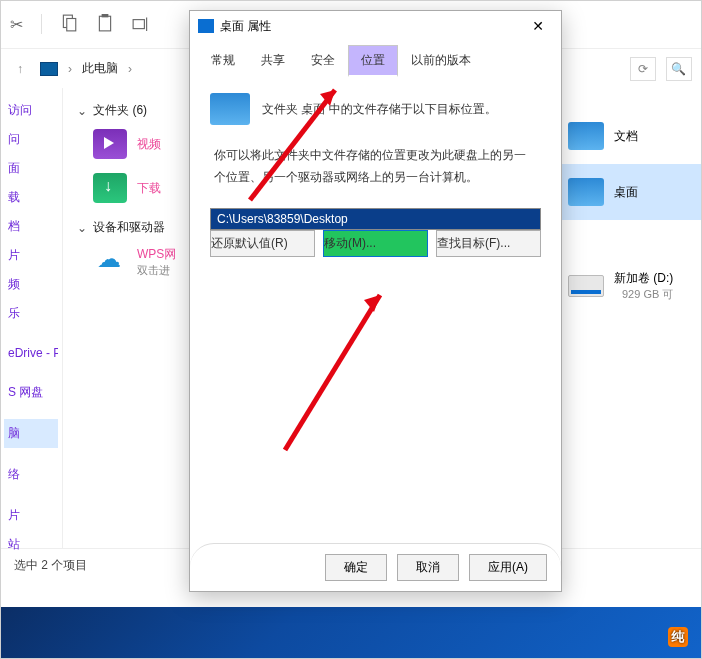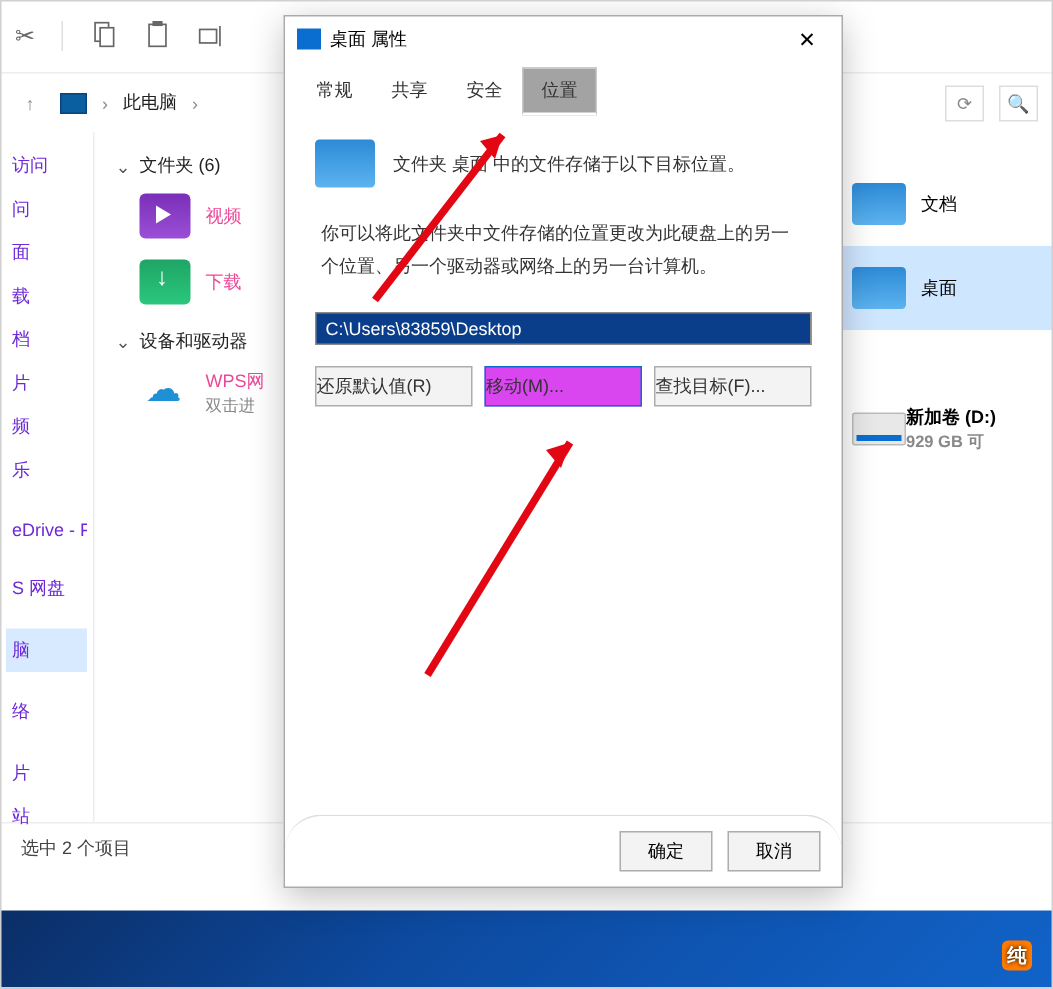--- a/index.html
+++ b/index.html
@@ -38,53 +38,53 @@
 .ico-cloud::after { content:"☁"; color:#1e90d6; font-size:24px; position:absolute; left:4px; top:-2px; }
 .folderrow .flbl { color: #ec4899; }
 .folderrow .fsub { color: #888; font-size: 11px; }
 
 .rightcol { position: absolute; right: 0; top: 20px; width: 140px; margin-left: 40px; }
 .rc-item { display: flex; align-items: center; gap: 10px; padding: 14px 6px; }
 .rc-item.sel { background: #cfe6ff; }
 .rc-ico { width: 36px; height: 28px; border-radius: 3px; }
 .ico-docs { background: linear-gradient(#2d8ad6,#5cb3ef); }
 .ico-desktop { background: linear-gradient(#2d8ad6,#5cb3ef); }
-.rc-drive { display: flex; align-items: center; padding: 10px 6px; font-weight: bold; }
+.rc-drive { display: flex; align-items: center; gap: 10px; padding: 10px 6px; }
 .drive-ico { width: 36px; height: 22px; background: #e8e8e8; border: 1px solid #bbb; border-radius: 2px; position: relative; }
 .drive-ico::after { content:""; position:absolute; bottom:2px; left:2px; right:2px; height:4px; background:#0a6ed1; }
-.rc-sub { color:#888; font-size:11px; }
+.rc-sub { color:#888; font-size:11px;text-align:right; }
 
 .statusbar { padding: 8px 14px; color: #444; border-top: 1px solid #eee; }
 
 
 .taskbar { position: absolute; bottom: 0; left: 0; right: 0; height: 52px; background: linear-gradient(135deg,#0b2e66,#0d4aa0 40%,#1163c9); }
 
 
 .watermark { position: absolute; right: 14px; bottom: 12px; color: #fff; font-size: 13px; display: flex; align-items: center; gap: 6px; text-shadow: 0 0 3px #000; }
 .watermark .logo { width: 20px; height: 20px; background:#ff7a00; border-radius: 4px; display:flex;align-items:center;justify-content:center;color:#fff;font-weight:bold; }
 .watermark .dom { font-size: 10px; color: #ddd; }
 
 
 .dialog { position: absolute; left: 189px; top: 10px; width: 373px; height: 582px; background: #fff; border: 1px solid #aaa; box-shadow: 0 6px 22px rgba(0,0,0,.25); display: flex; flex-direction: column; }
 .dlg-title { height: 30px; display: flex; align-items: center; padding: 0 8px; }
 .dlg-title .ico { width: 16px; height: 14px; background: #0a6ed1; margin-right: 6px; }
 .dlg-title .txt { flex: 1; font-size: 12px; }
 .dlg-title .close { width: 30px; text-align: center; font-size: 14px; }
 
 .dlg-tabs { display: flex; padding: 4px 8px 0 8px; }
 .dlg-tab { padding: 6px 12px; color: #333; border: 1px solid transparent; }
-.dlg-tab.active { border: 1px solid #c8c8c8; border-bottom: 2px solid #fff; background: #a3a3a3; }
+.dlg-tab.active { border: 1px solid #c8c8c8; border-bottom: 2px solid #fff; background: #c4b5fd; }
 .dlg-body { padding: 16px 20px; flex: 1; color: #333; }
 .dlg-row1 { display: flex; align-items: center; gap: 12px; margin-bottom: 20px; }
 .dlg-row1 .bigico { width: 40px; height: 32px; background: linear-gradient(#2d8ad6,#5cb3ef); border-radius: 3px; }
 .dlg-desc { line-height: 1.8; margin: 0 4px 20px 4px; }
-.dlg-path { width: 100%; border: 1px solid #8a8a8a; padding: 3px 6px; background: #0a3e8a; color: #fff; font-size: 12px; margin-bottom: 14px; }
+.dlg-path { width: 100%; border: 1px solid #8a8a8a; padding: 3px 6px; background: #0a3e8a; color: #fff; font-size: 12px; }
 .dlg-btnrow { display: flex; gap: 8px; }
 .dlg-btn { flex: 1; border: 1px solid #adadad; background: #f3f3f3; padding: 4px 0; text-align: left; font-size: 12px; cursor: pointer; }
-.dlg-btn.primary { border-color: #0a6ed1; background: #d946ef; }
+.dlg-btn.primary { border-color: #0a6ed1; background: #22c55e; }
 
 .dlg-footer { border-top: 1px solid #ddd; padding: 10px 14px; display: flex; justify-content: flex-end; gap: 10px; border-radius: 24px; }
 .dlg-foot-btn { border: 1px solid #adadad; background: #f3f3f3; padding: 4px 18px; font-size: 12px; cursor: pointer; }
 
 
 .arrow { position: absolute; pointer-events: none; }
 .arrow svg { overflow: visible; }
 .arrow path, .arrow line { stroke: #e30613; stroke-width: 5; fill: none; }
 .arrow polygon { fill: #e30613; }
 
@@ -203,37 +203,39 @@
   <div class="dlg-title">
     <div class="ico"></div>
     <div class="txt">桌面 属性</div>
     <div class="close">✕</div>
   </div>
   <div class="dlg-tabs">
     <div class="dlg-tab">常规</div>
     <div class="dlg-tab">共享</div>
     <div class="dlg-tab">安全</div>
     <div class="dlg-tab active">位置</div>
+    <div class="dlg-tab">以前的版本</div>
   </div>
   <div class="dlg-body">
     <div class="dlg-row1">
       <div class="bigico"></div>
       <div>文件夹 桌面 中的文件存储于以下目标位置。</div>
     </div>
     <div class="dlg-desc">你可以将此文件夹中文件存储的位置更改为此硬盘上的另一个位置、另一个驱动器或网络上的另一台计算机。</div>
     <input class="dlg-path" value="C:\Users\83859\Desktop" style="">
     <div class="dlg-btnrow">
       <div class="dlg-btn">还原默认值(R)</div>
       <div class="dlg-btn primary">移动(M)...</div>
       <div class="dlg-btn">查找目标(F)...</div>
     </div>
   </div>
   <div class="dlg-footer">
     <div class="dlg-foot-btn">确定</div>
     <div class="dlg-foot-btn">取消</div>
+    <div class="dlg-foot-btn">应用(A)</div>
   </div>
 </div>
 
 <div class="arrow" style="left:240px; top:70px;">
   <svg width="120" height="140">
     <line x1="10" y1="130" x2="95" y2="20"></line>
     <polygon points="95,20 80,24 90,36"></polygon>
   </svg>
 </div>
 <div class="arrow" style="left:270px; top:280px;">

